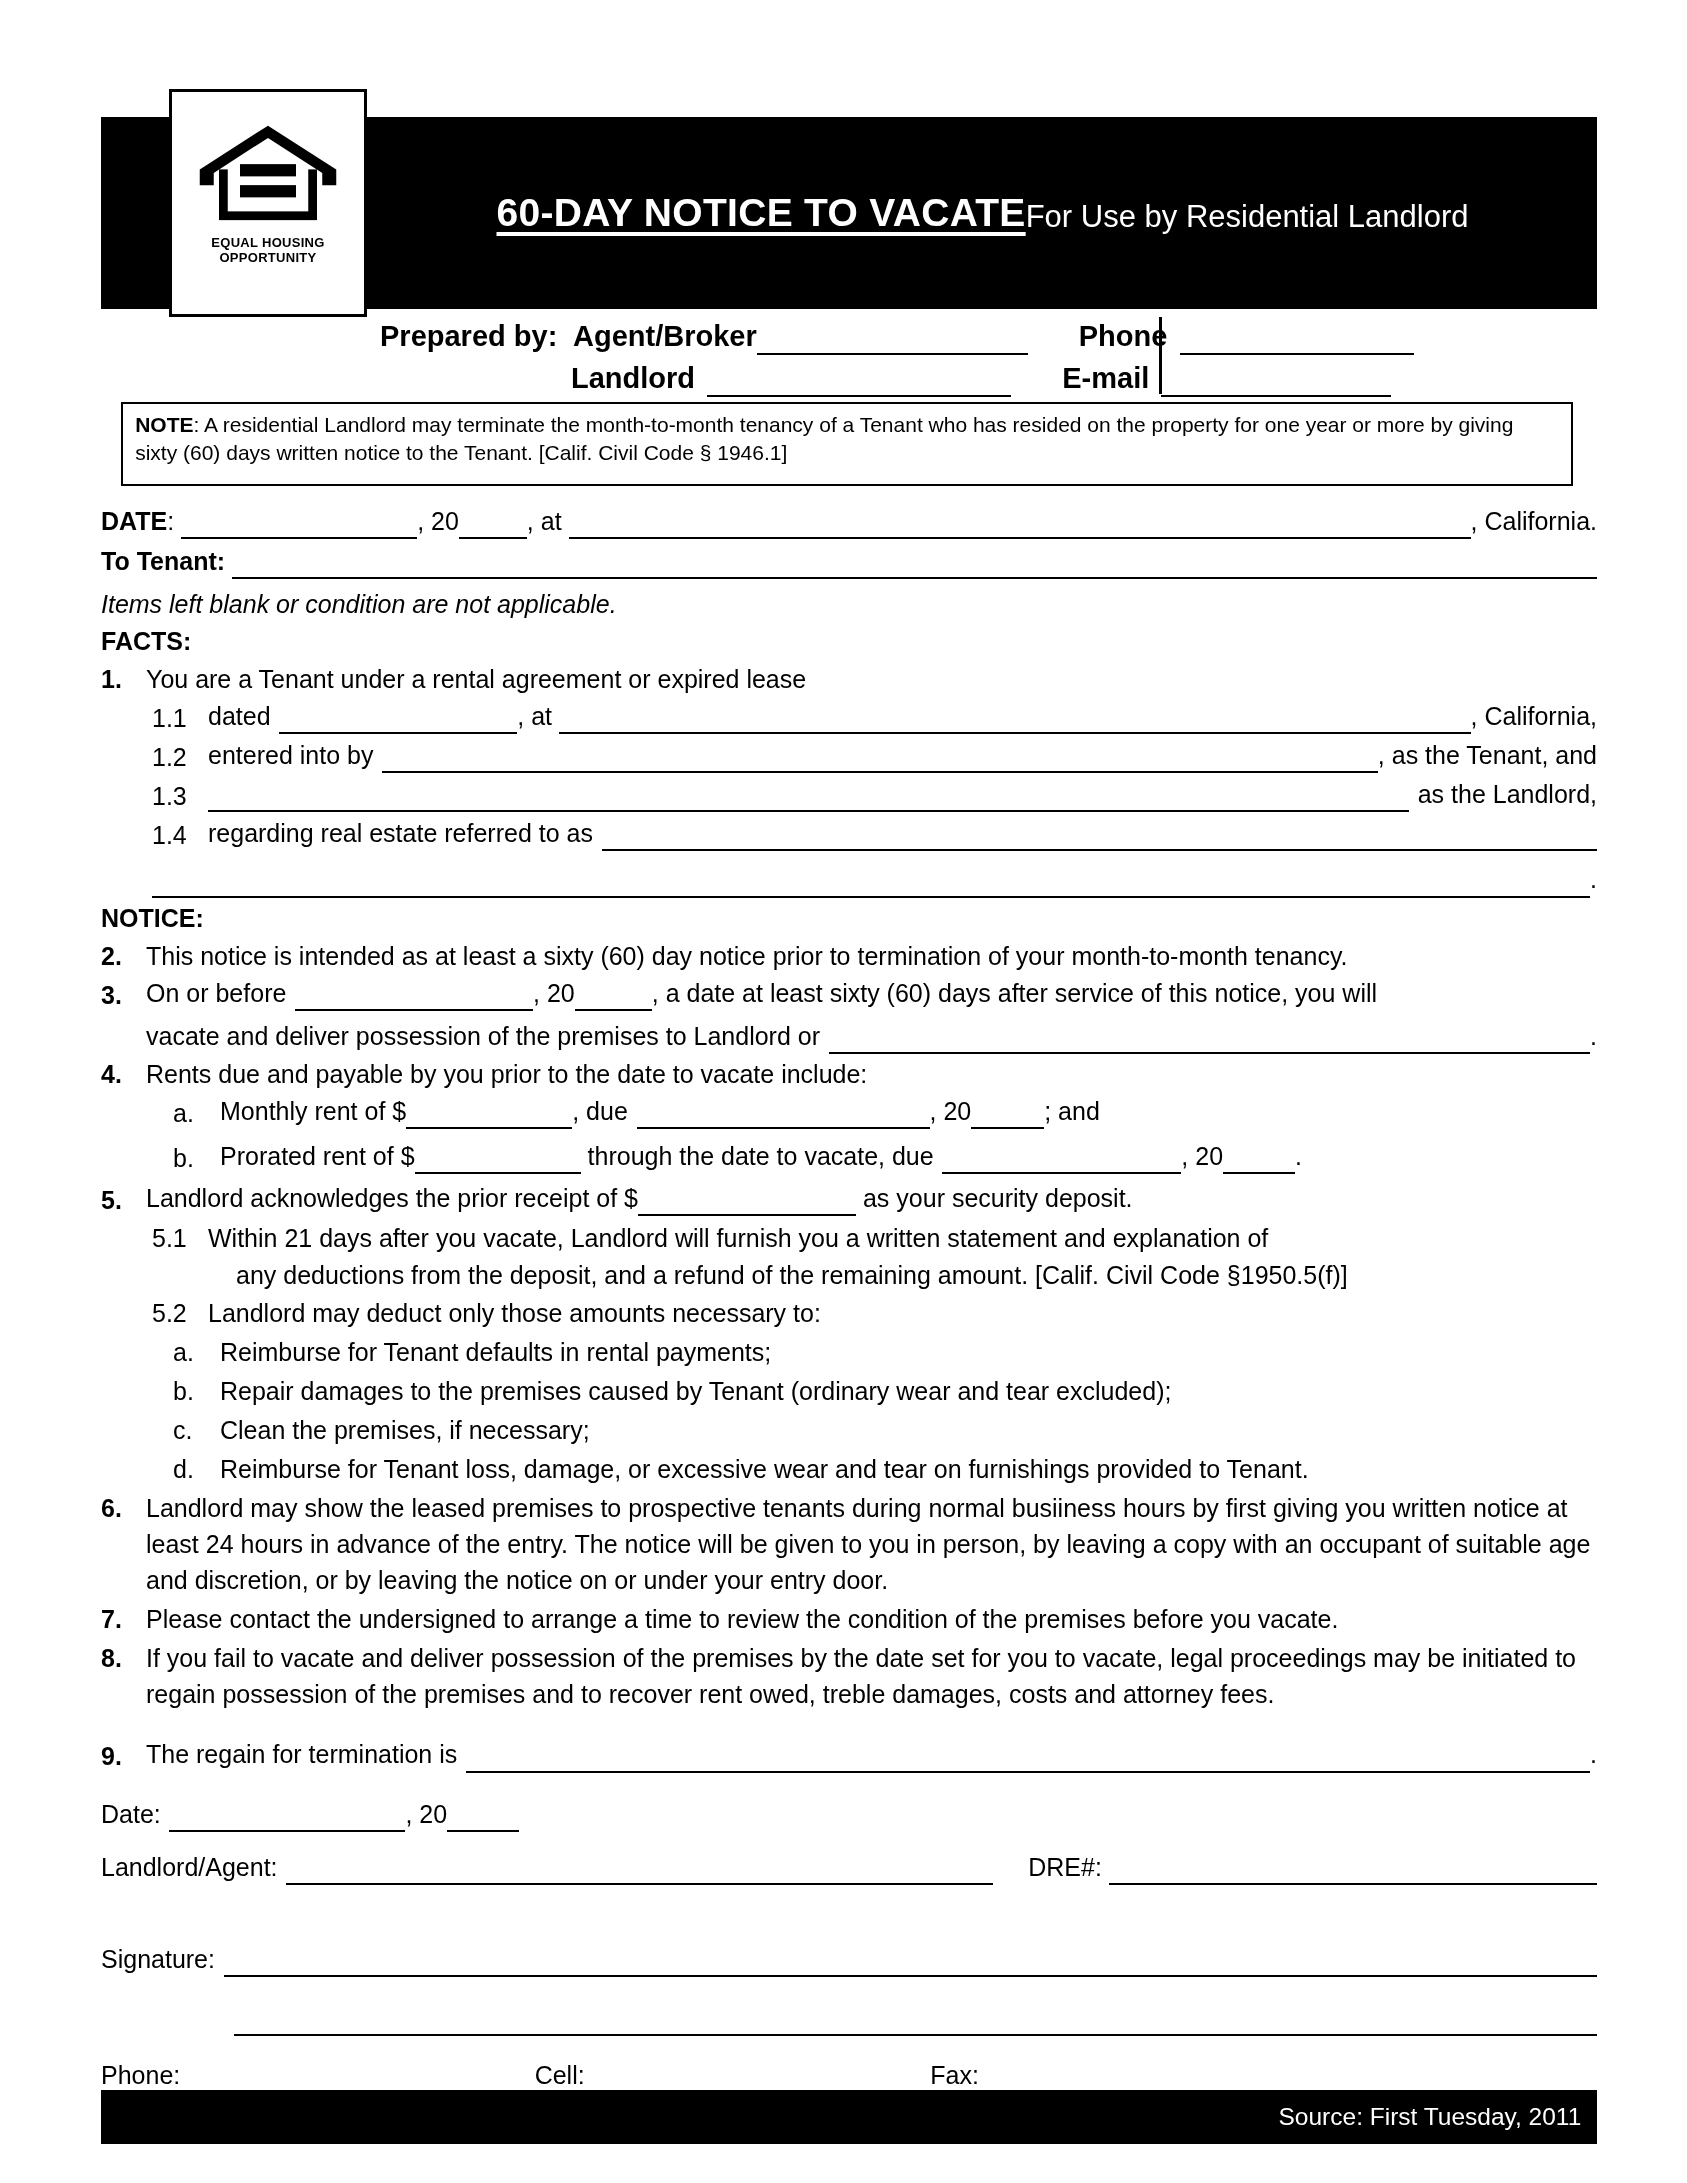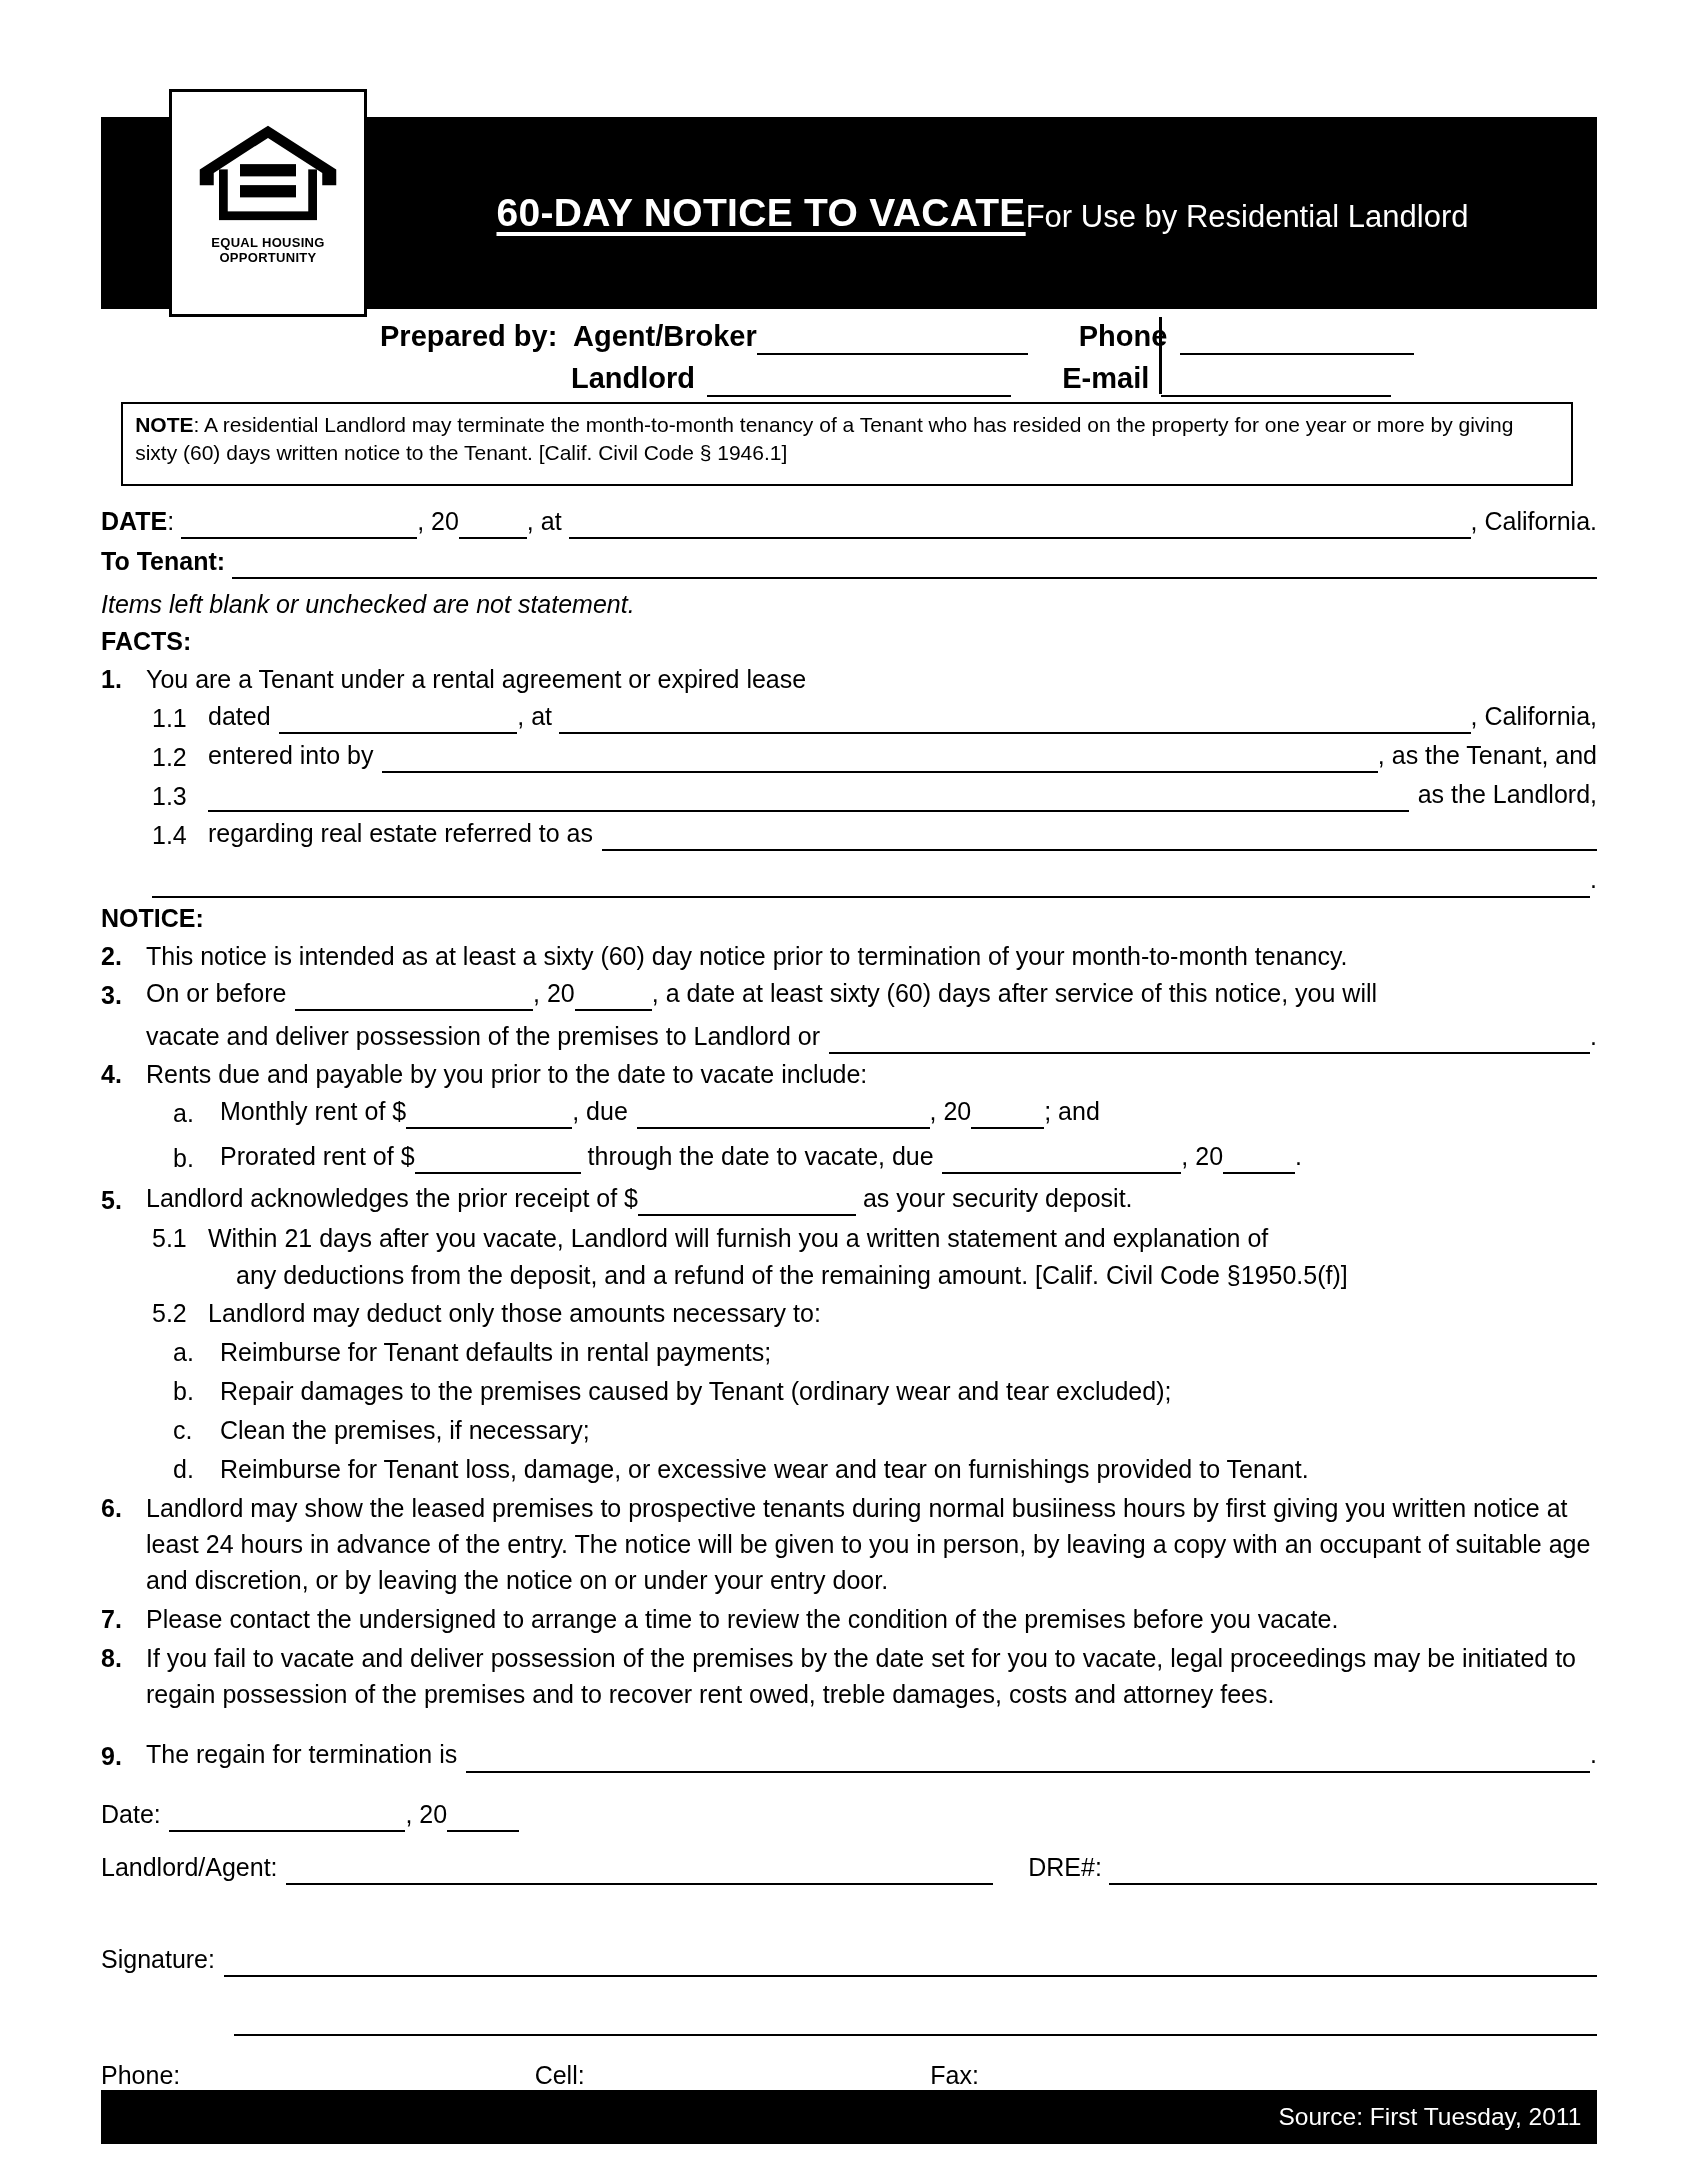--- a/index.html
+++ b/index.html
@@ -286,21 +286,21 @@
       <span class="t">, California.</span>
     </div>
 
     <div class="ln">
       <span class="b-strong">To Tenant</span>
         <span class="b-strong">:</span>
       <span style="width:7px"></span>
       <span class="blank grow"></span>
     </div>
 
-    <div class="para" style="font-style:italic; margin-bottom:5.2px;">Items left blank or unchecked are not statement.</div>
+    <div class="para" style="font-style:italic; margin-bottom:5.2px;">Items left blank or condition are not applicable.</div>
 
     <div class="section-head">FACTS:</div>
 
     <div class="numrow">
       <div class="num">1.</div>
       <div class="body">You are a Tenant under a rental agreement or expired lease</div>
     </div>
 
     <div class="subrow" style="padding-left:51px">
       <div class="sub" style="width:56px">1.1</div>

